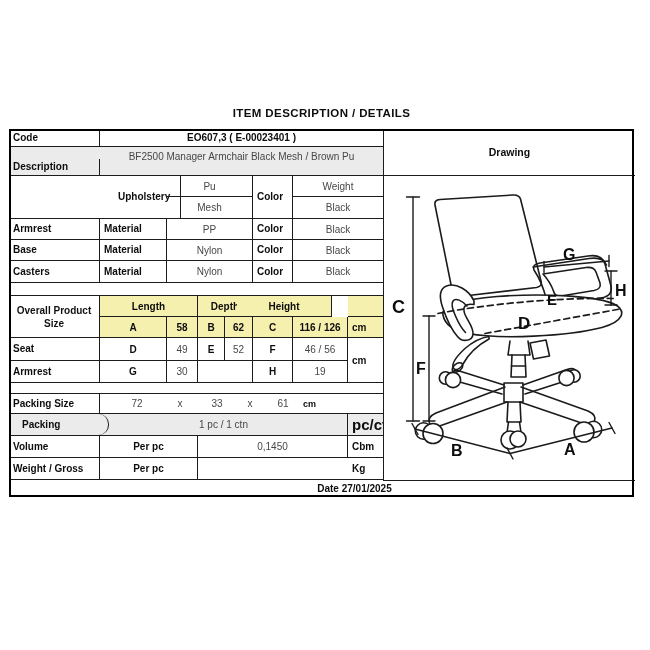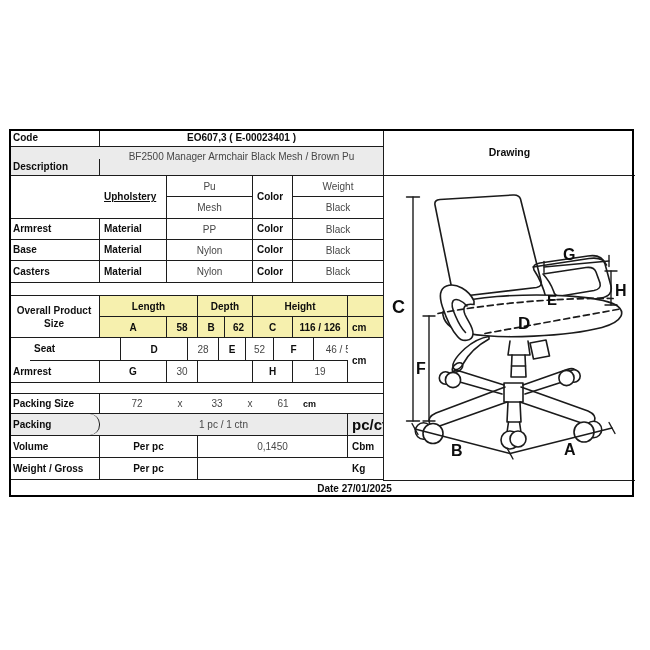--- a/index.html
+++ b/index.html
@@ -27,35 +27,36 @@
          box-sizing:border-box;display:flex;align-items:center;justify-content:center;
          font-size:10.5px;font-weight:bold;color:#0d0d0d;}
   .dcanvas{position:absolute;top:47px;left:0;width:251px;height:304px;}
   .ps{position:absolute;top:0;bottom:0;display:flex;align-items:center;justify-content:center;
       font-size:10px;color:#474747;}
 </style>
 </head>
 <body>
 
 <div class="page">
+  <div class="title">ITEM DESCRIPTION / DETAILS</div>
 
   <div class="sheet">
 
     <div class="row" style="top:0;height:18px;">
       <div class="cell br lbl" style="left:0;width:91px;">Code</div>
       <div class="cell bold" style="left:91px;width:283px;">EO607,3  ( E-00023401 )</div>
     </div>
 
     <div class="row gray" style="top:18px;height:29px;">
       <div class="cell br lbl" style="left:0;width:91px;margin-top:12px;">Description</div>
       <div class="cell val" style="left:91px;width:283px;align-items:flex-start;padding-top:4px;">BF2500 Manager Armchair Black Mesh / Brown Pu</div>
     </div>
 
     <div class="row" style="top:47px;height:43px;">
-      <div class="cell br lbl" style="left:91px;width:67px;text-decoration:underline;">Upholstery</div>
+      <div class="cell br lbl" style="left:105px;width:67px;">Upholstery</div>
       <div class="cell br bb val" style="left:158px;width:86px;height:21px;bottom:auto;">Pu</div>
       <div class="cell br val" style="left:158px;width:86px;top:21px;">Mesh</div>
       <div class="cell br lbl" style="left:244px;width:40px;">Color</div>
       <div class="cell bb val" style="left:284px;width:90px;height:21px;bottom:auto;">Weight</div>
       <div class="cell val" style="left:284px;width:90px;top:21px;">Black</div>
     </div>
 
     <div class="row" style="top:90px;height:21px;">
       <div class="cell br lbl" style="left:0;width:91px;">Armrest</div>
       <div class="cell br lbl" style="left:91px;width:67px;">Material</div>
@@ -74,39 +75,39 @@
       <div class="cell br lbl" style="left:0;width:91px;">Casters</div>
       <div class="cell br lbl" style="left:91px;width:67px;">Material</div>
       <div class="cell br val" style="left:158px;width:86px;">Nylon</div>
       <div class="cell br lbl" style="left:244px;width:40px;">Color</div>
       <div class="cell val" style="left:284px;width:90px;">Black</div>
     </div>
 
     <div class="row" style="top:166px;height:22px;border-top:1px solid #1c1c1c;border-bottom:none;">
       <div class="cell br bb bold yellow" style="left:91px;width:98px;">Length</div>
       <div class="cell br bb bold yellow" style="left:189px;width:55px;">Depth</div>
-      <div class="cell br bb bold yellow" style="left:244px;width:95px;text-align:right;">Height</div>
+      <div class="cell br bb bold yellow" style="left:228px;width:95px;text-align:right;">Height</div>
       <div class="cell bb yellow" style="left:339px;width:35px;"></div>
     </div>
     <div class="row" style="top:188px;height:21px;">
       <div class="cell br bold yellow" style="left:91px;width:67px;">A</div>
       <div class="cell br bold yellow" style="left:158px;width:31px;">58</div>
       <div class="cell br bold yellow" style="left:189px;width:27px;">B</div>
       <div class="cell br bold yellow" style="left:216px;width:28px;">62</div>
       <div class="cell br bold yellow" style="left:244px;width:40px;">C</div>
       <div class="cell br bold yellow" style="left:284px;width:55px;">116 / 126</div>
       <div class="cell unit yellow" style="left:339px;width:35px;">cm</div>
     </div>
 
     <div class="mcell yellow" style="left:0;top:166px;width:91px;height:43px;border:1px solid #1c1c1c;border-left:none;justify-content:center;text-align:center;font-size:10px;font-weight:bold;padding:16px 3px;line-height:1.3;">Overall Product Size</div>
 
-    <div class="row" style="top:209px;height:23px;margin-left:21px;">
+    <div class="row" style="top:209px;height:23px;">
       <div class="cell br lbl" style="left:0;width:91px;">Seat</div>
       <div class="cell br bold" style="left:91px;width:67px;">D</div>
-      <div class="cell br val" style="left:158px;width:31px;">28</div>
+      <div class="cell br val" style="left:158px;width:31px;">49</div>
       <div class="cell br bold" style="left:189px;width:27px;">E</div>
       <div class="cell br val" style="left:216px;width:28px;text-align:center;">52</div>
       <div class="cell br bold" style="left:244px;width:40px;">F</div>
       <div class="cell br val" style="left:284px;width:55px;">46 / 56</div>
     </div>
 
     <div class="row" style="top:232px;height:22px;">
       <div class="cell br lbl" style="left:0;width:91px;">Armrest</div>
       <div class="cell br bold" style="left:91px;width:67px;">G</div>
       <div class="cell br val" style="left:158px;width:31px;">30</div>
@@ -123,21 +124,21 @@
         <span class="ps" style="left:17px;width:40px;">72</span>
         <span class="ps" style="left:72px;width:16px;">x</span>
         <span class="ps" style="left:97px;width:40px;">33</span>
         <span class="ps" style="left:142px;width:16px;">x</span>
         <span class="ps" style="left:163px;width:40px;">61</span>
         <span class="ps" style="left:203px;width:30px;justify-content:flex-start;font-weight:bold;color:#0d0d0d;font-size:9px;">cm</span>
       </div>
     </div>
 
     <div class="row gray" style="top:285px;height:22px;">
-      <div class="cell br lbl" style="left:0;width:91px;border-radius:10px;">Packing</div>
+      <div class="cell br lbl" style="left:9px;width:91px;border-radius:10px;">Packing</div>
       <div class="cell br val" style="left:91px;width:248px;">1 pc / 1 ctn</div>
       <div class="cell unit" style="left:339px;width:35px;font-size:15px;">pc/ctn</div>
     </div>
 
     <div class="row" style="top:307px;height:22px;">
       <div class="cell br lbl" style="left:0;width:91px;">Volume</div>
       <div class="cell br bold" style="left:91px;width:98px;">Per pc</div>
       <div class="cell br val" style="left:189px;width:150px;">0,1450</div>
       <div class="cell unit" style="left:339px;width:35px;">Cbm</div>
     </div>

